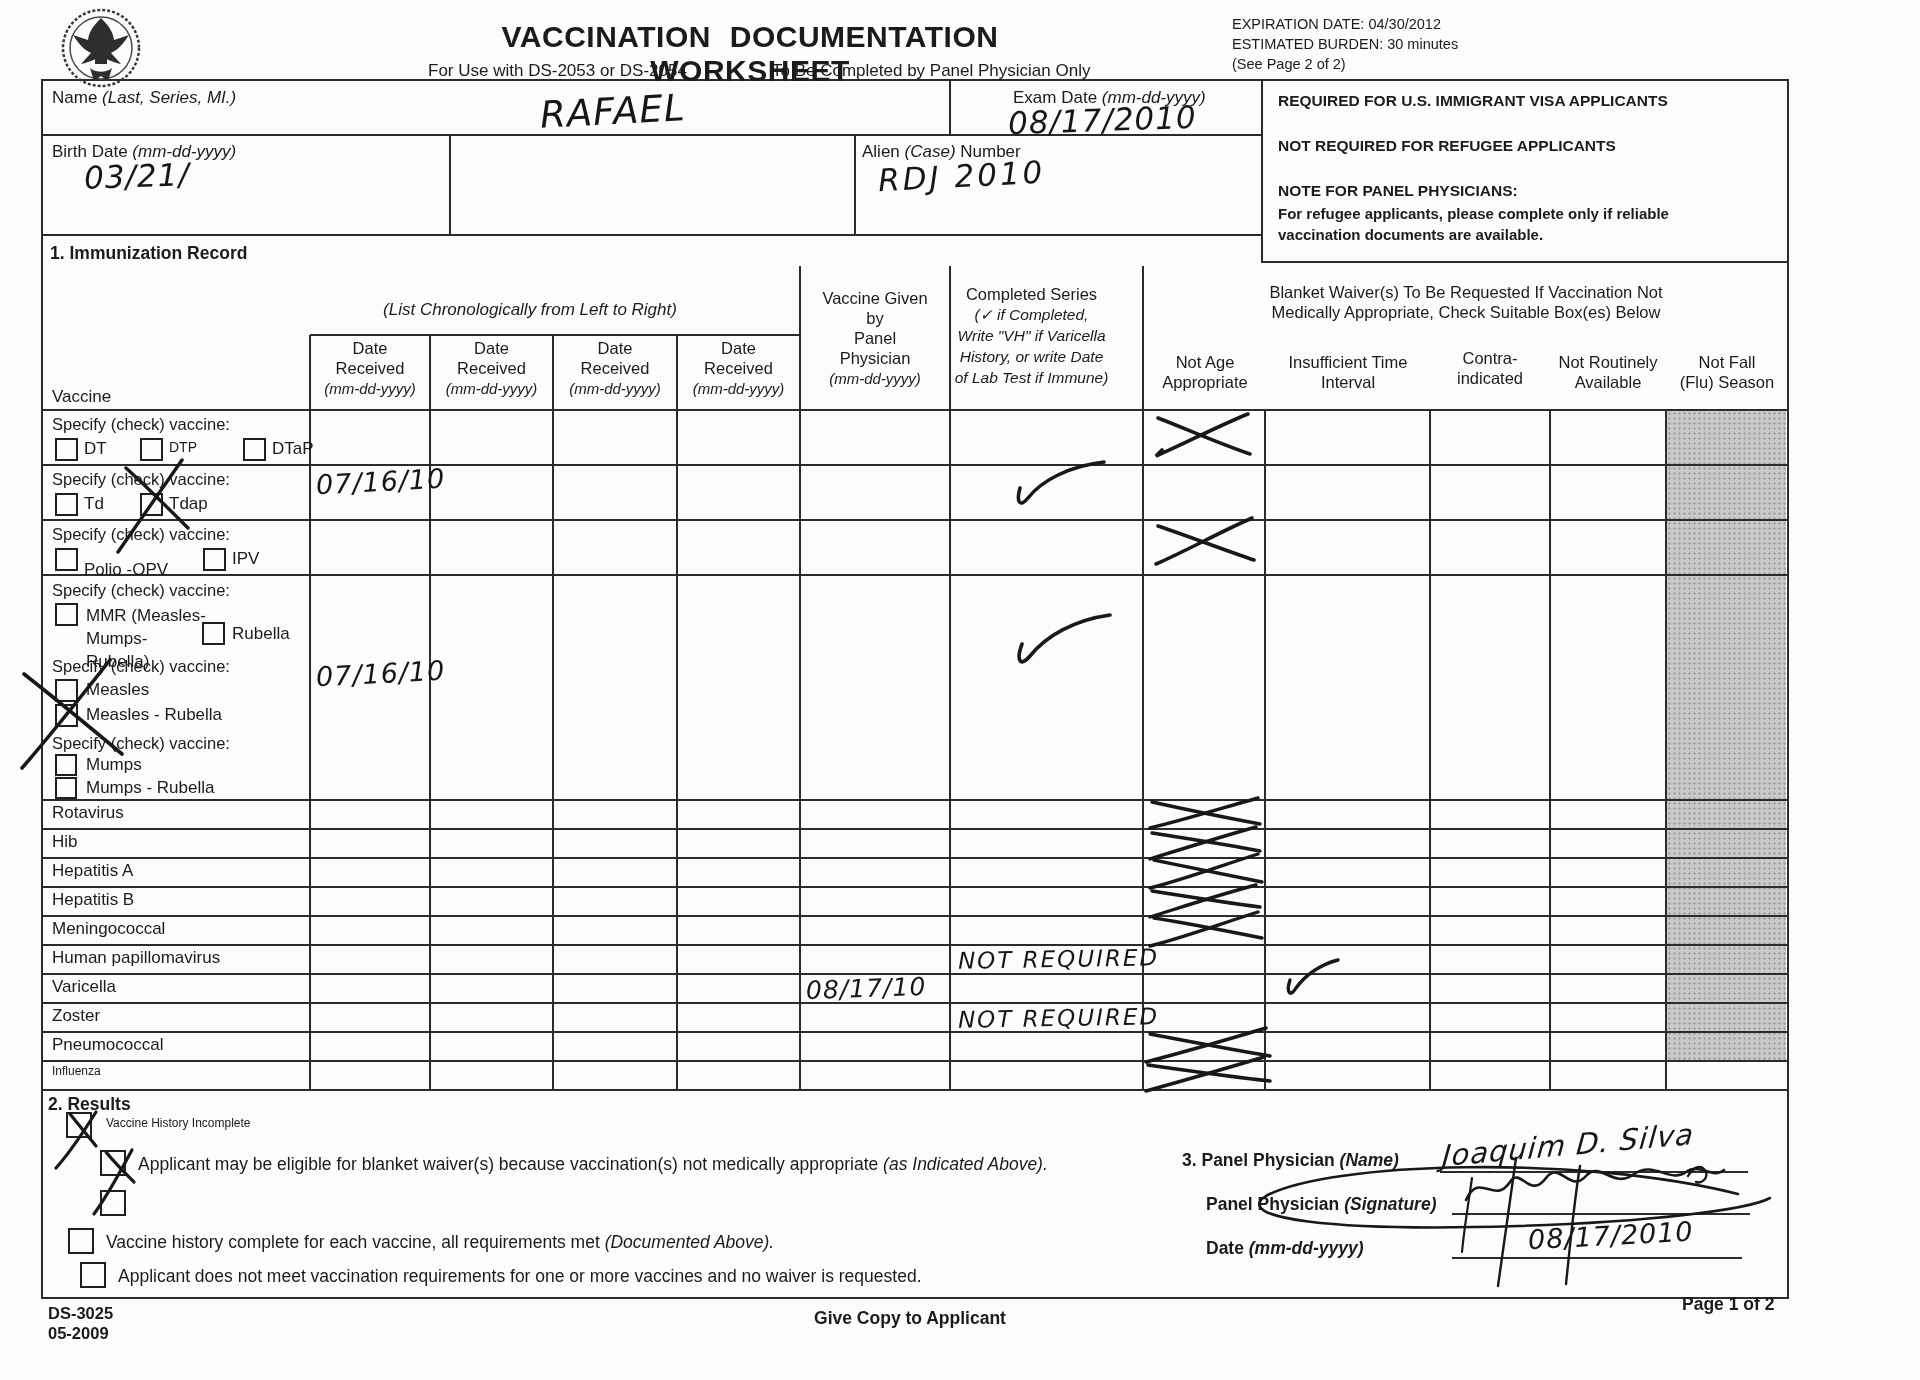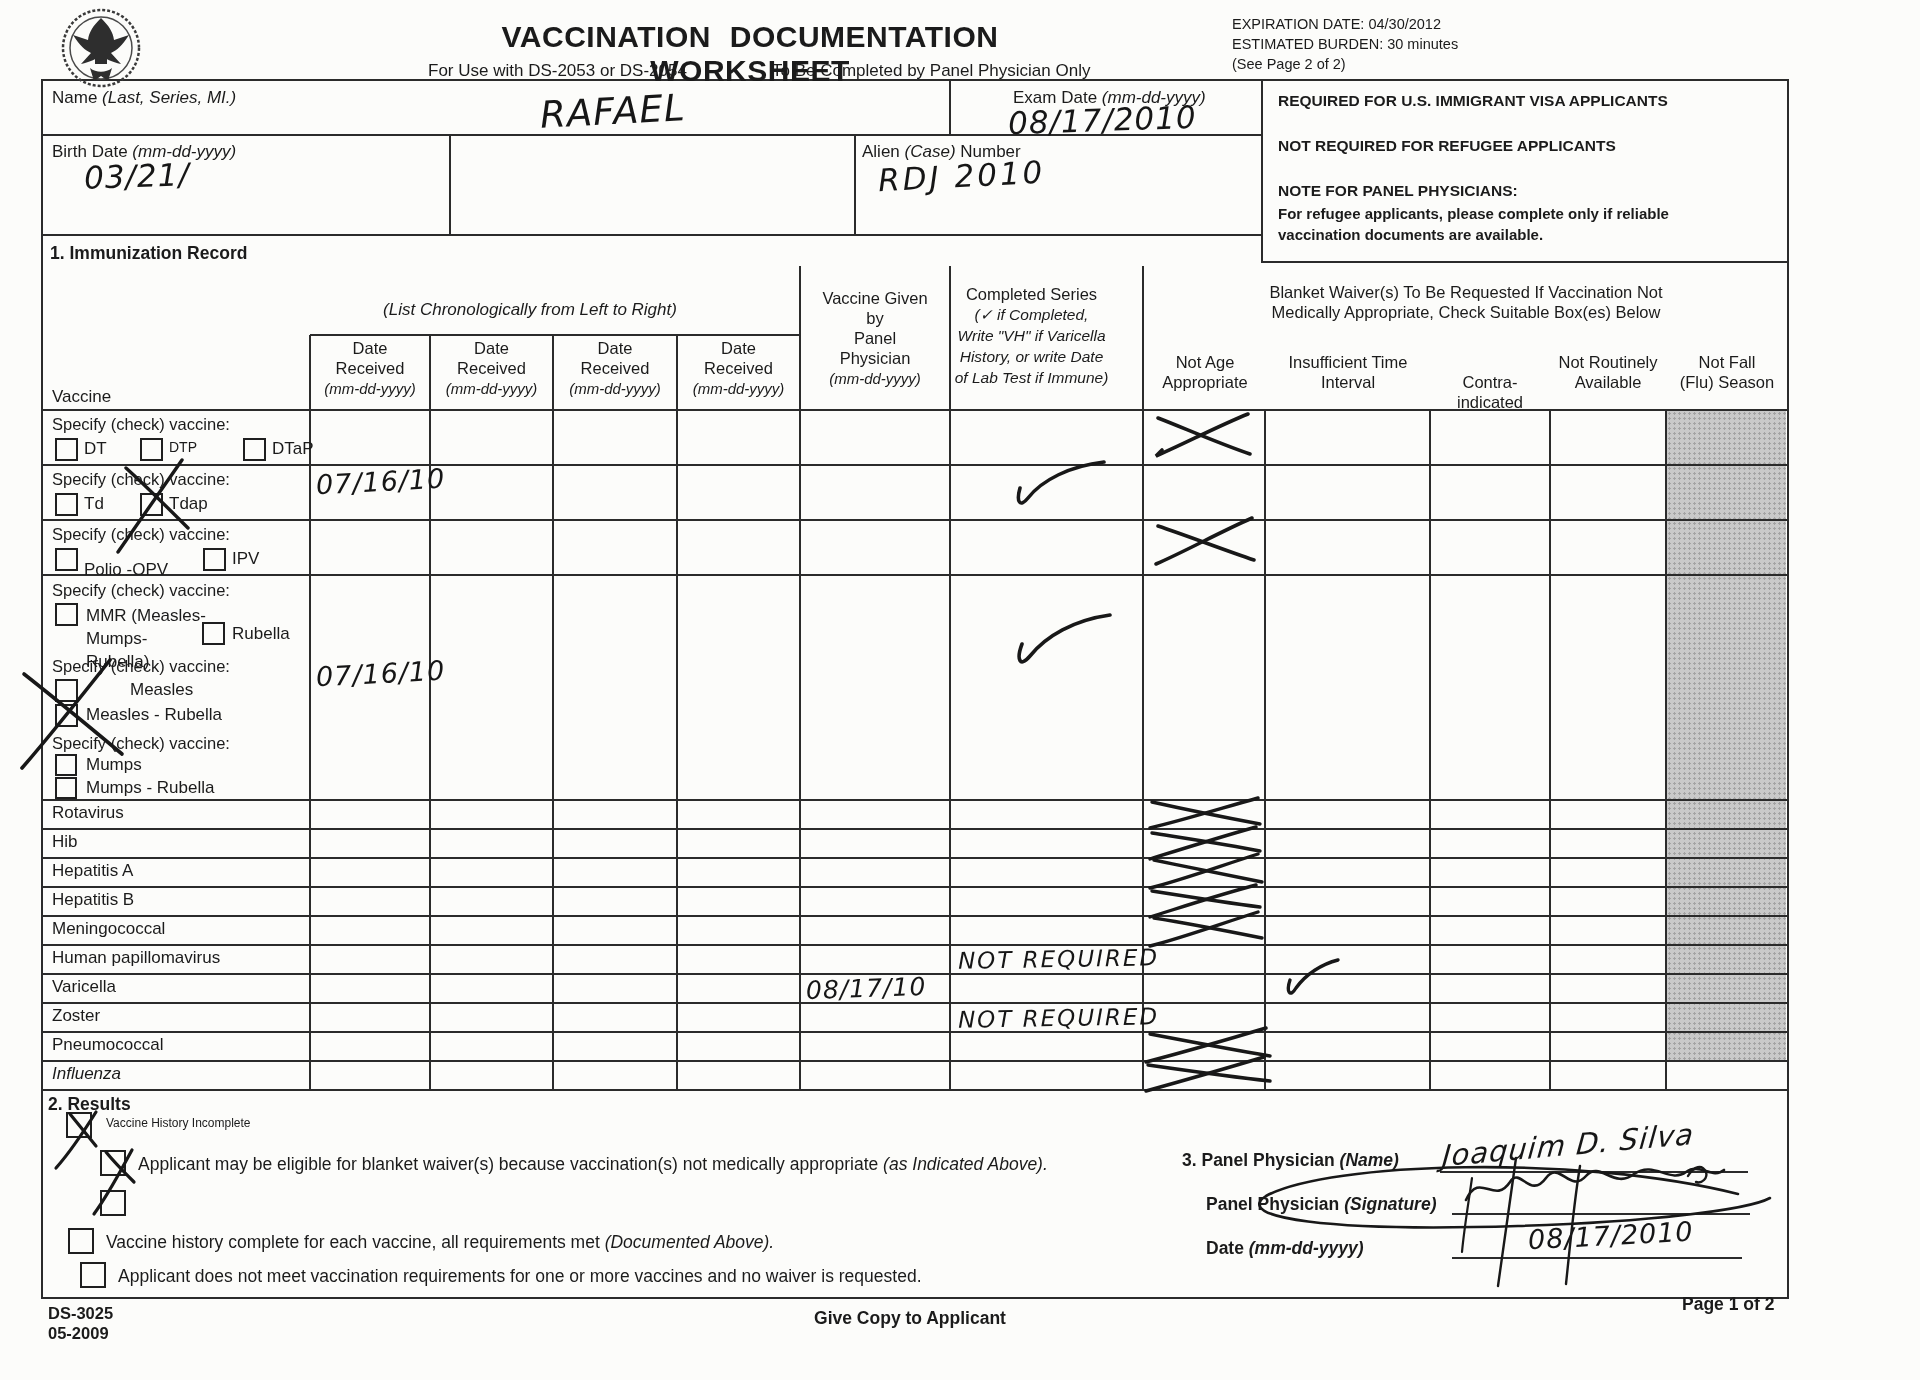--- a/index.html
+++ b/index.html
@@ -141,21 +141,21 @@
 of Lab Test if Immune)</span>
   </div>
 
   <div class="hdrcell preline" style="left:1150px;top:282px;width:632px;">Blanket Waiver(s) To Be Requested If Vaccination Not
 Medically Appropriate, Check Suitable Box(es) Below</div>
 
   <div class="hdrcell preline" style="left:1145px;top:352px;width:120px;">Not Age
 Appropriate</div>
   <div class="hdrcell preline" style="left:1267px;top:352px;width:162px;">Insufficient Time
 Interval</div>
-  <div class="hdrcell preline" style="left:1432px;top:372px;width:116px;">Contra-
+  <div class="hdrcell preline" style="left:1432px;top:348px;width:116px;">Contra-
 indicated</div>
   <div class="hdrcell preline" style="left:1552px;top:352px;width:112px;">Not Routinely
 Available</div>
   <div class="hdrcell preline" style="left:1668px;top:352px;width:118px;">Not Fall
 (Flu) Season</div>
 
   <div class="hdrcell" style="left:312px;top:338px;width:116px;">
     <span class="preline">Date
 Received</span><br>
     <span class="it sm">(mm-dd-yyyy)</span>
@@ -216,21 +216,21 @@
 
   <div class="content" style="left:52px;top:581px;font-size:16.5px;">Specify (check) vaccine:</div>
   <div class="cb" style="left:55px;top:603px;"></div>
   <div class="content preline" style="left:86px;top:604px;font-size:17px;line-height:23px;width:180px;">MMR (Measles-Mumps-
 Rubella)</div>
   <div class="cb" style="left:202px;top:622px;"></div>
   <div class="content" style="left:232px;top:624px;font-size:17px;">Rubella</div>
 
   <div class="content" style="left:52px;top:657px;font-size:16.5px;">Specify (check) vaccine:</div>
   <div class="cb" style="left:55px;top:679px;"></div>
-  <div class="content" style="left:86px;top:680px;font-size:17px;margin-left:44px;">Measles</div>
+  <div class="content" style="left:86px;top:680px;font-size:17px;">Measles</div>
   <div class="cb" style="left:55px;top:704px;"></div>
   <div class="content" style="left:86px;top:705px;font-size:17px;">Measles - Rubella</div>
   <svg class="mark" style="left:14px;top:650px;" width="116" height="122" viewBox="0 0 116 122">
     <path d="M10 24 C38 46 72 74 108 104" stroke-width="3.6"></path>
     <path d="M96 10 C66 48 36 86 8 118" stroke-width="3.6"></path>
   </svg>
   <div class="hand" style="left:316px;top:658px;font-size:27px;transform:rotate(-3deg);">07/16/10</div>
   <svg class="mark" style="left:1008px;top:610px;" width="110" height="60" viewBox="0 0 110 60">
     <path d="M14 34 C8 50 12 58 22 46 C38 26 66 10 102 5" stroke-width="3.6"></path>
   </svg>
@@ -282,21 +282,21 @@
 
   <div class="content" style="left:52px;top:1006px;font-size:17px;">Zoster</div>
   <div class="hand" style="left:958px;top:1005px;font-size:23px;transform:rotate(-1deg);letter-spacing:2px;">NOT REQUIRED</div>
 
   <div class="content" style="left:52px;top:1035px;font-size:17px;">Pneumococcal</div>
   <svg class="mark" style="left:1144px;top:1024px;" width="130" height="42" viewBox="0 0 130 42">
     <path d="M6 10 C48 18 90 26 126 32" stroke-width="3.4"></path>
     <path d="M122 4 C82 16 40 28 2 38" stroke-width="3.4"></path>
   </svg>
 
-  <div class="content" style="left:52px;top:1064px;font-size:17px;font-style:italic;">Influenza</div>
+  <div class="content" style="left:52px;top:1064px;font-size:12px;">Influenza</div>
   <svg class="mark" style="left:1144px;top:1053px;" width="130" height="42" viewBox="0 0 130 42">
     <path d="M4 12 C46 18 88 24 126 28" stroke-width="3.4"></path>
     <path d="M120 4 C80 16 38 28 2 38" stroke-width="3.4"></path>
   </svg>
 
   <div class="content b" style="left:48px;top:1094px;font-size:17.5px;">2. Results</div>
 
   <div class="cbL" style="left:66px;top:1112px;"></div>
   <svg class="mark" style="left:52px;top:1100px;" width="60" height="72" viewBox="0 0 60 72">
     <path d="M18 14 C26 24 36 36 44 46" stroke-width="3.2"></path>

